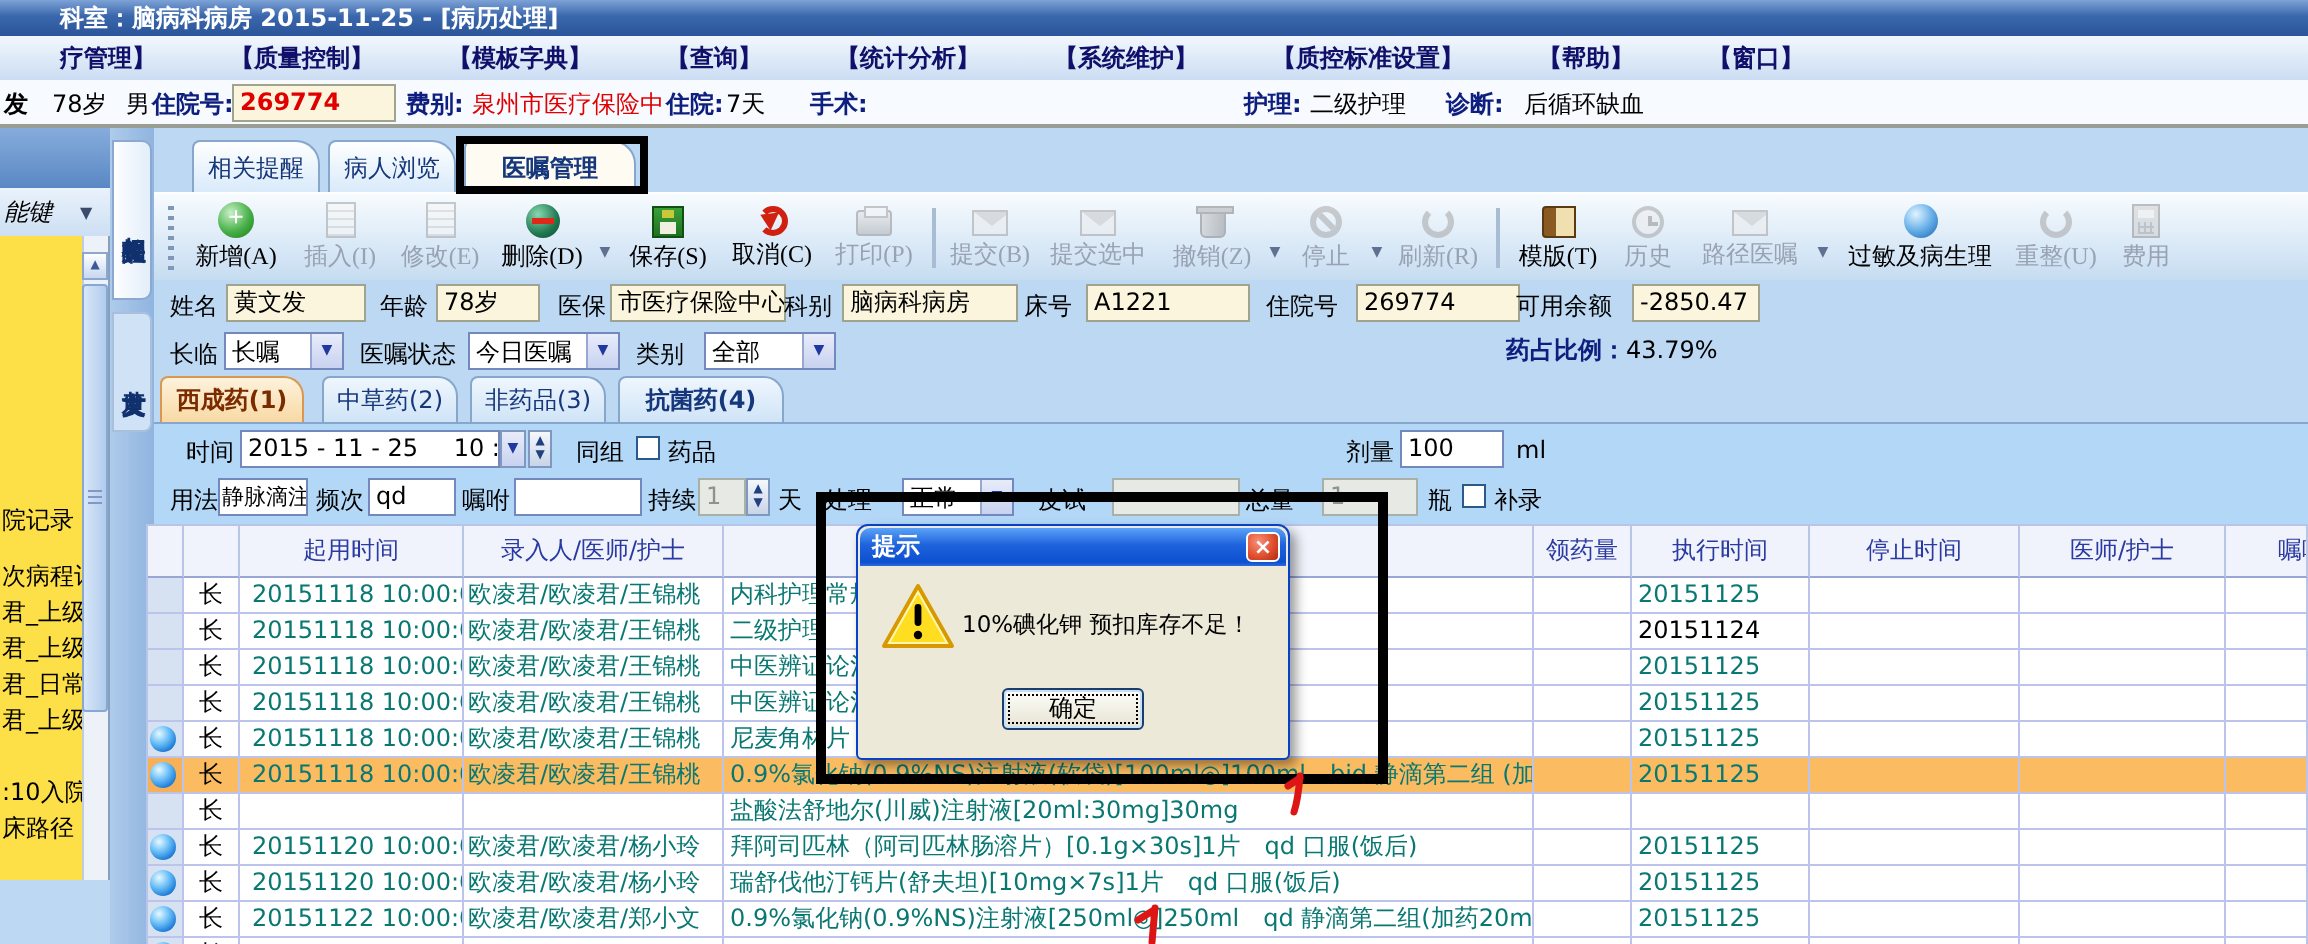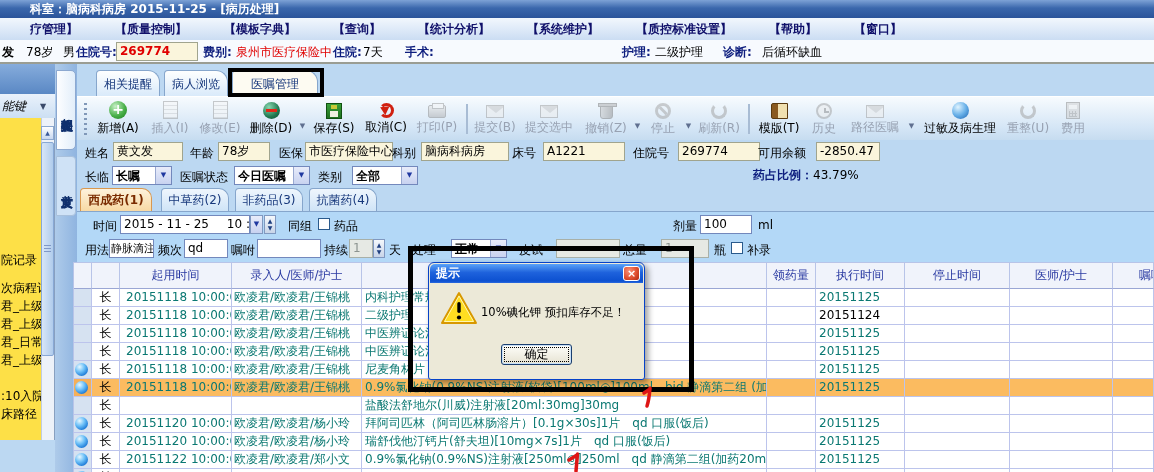--- a/index.html
+++ b/index.html
@@ -48,28 +48,28 @@
     background:linear-gradient(90deg,#AECBEA,#8FB4E0);}
   .vtab{position:absolute;left:56px;width:20px;writing-mode:vertical-rl;text-orientation:upright;
     color:#10306E;font-weight:bold;text-align:center;letter-spacing:1px;box-sizing:border-box;}
   .vtab1{top:70px;height:80px;background:linear-gradient(90deg,#FDFEFF,#E2EEFA);
     border:1px solid #8CA8D0;border-radius:0 5px 5px 0;}
   .vtab2{top:156px;height:60px;background:#CFE2F6;border:1px solid #A8C0DC;border-radius:0 4px 4px 0;}
   
   .ntab{position:absolute;top:70px;height:26px;line-height:26px;text-align:center;
     background:linear-gradient(#FEFFFF,#D9EAFA);border:1px solid #86A6CC;border-bottom:none;
     border-radius:4px 12px 0 0;color:#16377B;box-sizing:border-box;cursor:default;}
-  .ntab.active{background:#FDFBF2;font-weight:normal;}
+  .ntab.active{background:#FDFBF2;font-weight:bold;}
   
   .toolbar{position:absolute;left:77px;top:96px;width:1077px;height:44px;
     background:linear-gradient(#F7FBFE,#D5E6F6 70%,#C6DCF0);border-top:1px solid #FFF;box-sizing:border-box;}
   .grip{position:absolute;left:7px;top:6px;width:3px;height:32px;
     background:repeating-linear-gradient(180deg,#8098B8 0 2px,transparent 2px 5px);}
   .tbwrap{position:absolute;left:14px;top:0;height:44px;display:flex;align-items:center;}
-  .tbtn{display:flex;flex-direction:column;align-items:center;justify-content:center;height:42px;}
+  .tbtn{display:flex;flex-direction:column;align-items:center;justify-content:center;height:42px;font-family:Liberation Serif, serif;}
   .tb-label{font-size:12px;margin-top:1px;white-space:nowrap;color:#000;}
   .tbtn.disabled .tb-label{color:#98A2B2;}
   .tbtn.disabled .tb-icon{filter:grayscale(0.9) opacity(0.55);}
   .dd{width:11px;color:#607090;font-size:7px;text-align:center;padding-top:14px;}
   .tsep{width:2px;height:30px;background:#A8BCD4;margin:0 4px;}
   .tb-icon{position:relative;height:19px;}
   .ic-add{width:18px;height:18px;border-radius:50%;
     background:radial-gradient(circle at 35% 30%,#C8F0C8,#48B048 55%,#1A7A1A);}
   .ic-add::after{content:"+";position:absolute;left:0;right:0;top:0;color:#fff;font-weight:bold;
     font-size:14px;line-height:17px;text-align:center;}
@@ -113,21 +113,21 @@
   .ic-globe{width:17px;height:17px;border-radius:50%;
     background:radial-gradient(circle at 35% 30%,#E0F4FF,#68B0E8 50%,#1860B0);}
   .ic-calc{width:14px;height:17px;margin-top:1px;background:#C8D0D8;border:1px solid #889098;box-sizing:border-box;}
   .ic-calc::before{content:"";position:absolute;left:2px;top:2px;width:8px;height:4px;background:#E8F0F4;}
   .ic-calc::after{content:"";position:absolute;left:2px;top:8px;width:8px;height:6px;
     background:repeating-linear-gradient(0deg,#98A0A8 0 1px,transparent 1px 3px),
                repeating-linear-gradient(90deg,#98A0A8 0 1px,transparent 1px 3px);}
   
   .lbl{position:absolute;white-space:nowrap;}
   .combo{position:absolute;height:19px;background:#fff;border:1px solid #7388BC;box-sizing:border-box;}
-  .combo .val{position:absolute;left:3px;top:1px;line-height:16px;white-space:nowrap;font-weight:bold;}
+  .combo .val{position:absolute;left:3px;top:1px;line-height:16px;white-space:nowrap;}
   .combo .cbtn{position:absolute;right:0;top:0;bottom:0;width:15px;
     background:linear-gradient(#E8ECFA,#C8D2F0);border-left:1px solid #98A8D0;
     color:#2038A0;font-size:7px;text-align:center;line-height:17px;}
   .winp{position:absolute;height:19px;background:#fff;border:1px solid #7388BC;box-sizing:border-box;
     padding:0 3px;line-height:17px;white-space:nowrap;overflow:hidden;}
   .ginp{position:absolute;height:19px;background:#E6E9E4;border:1px solid #A8B0A8;box-sizing:border-box;
     padding:0 3px;line-height:17px;color:#8C9490;}
   .cb{position:absolute;width:12px;height:12px;background:#fff;border:1px solid #2A5A8C;box-sizing:border-box;}
   .spin{position:absolute;width:12px;height:19px;background:linear-gradient(#F4F8FC,#C8D4E8);
     border:1px solid #8098C0;box-sizing:border-box;font-size:6px;color:#204080;text-align:center;}
@@ -354,21 +354,21 @@
     <span class="cbtn">▼</span>
   </span>
   <span class="ratio">
     <span class="nlbl">药占比例：</span><span>43.79%</span>
   </span>
 
   <div id="drugtabs">
       <div class="dtab active" style="left: 80px; width: 72px;">西成药(1)</div>
       <div class="dtab" style="left: 161px; width: 68px;">中草药(2)</div>
       <div class="dtab" style="left: 235px; width: 68px;">非药品(3)</div>
-      <div class="dtab" style="left: 309px; width: 68px;">抗菌药(4)</div>
+      <div class="dtab" style="left: 309px; width: 83px; font-weight: bold;">抗菌药(4)</div>
     </div>
   <div class="formarea"></div>
 
   <span class="lbl" style="left:93px;top:218px">时间</span>
   <span class="winp" style="left:120px;top:215px;width:130px">
     <span>2015 - 11 - 25</span>
     <span style="margin-left:14px">10 : 00</span>
   </span>
   <span class="ddbtn" style="left:250px;top:215px">▼</span>
   <span class="spin" style="left:264px;top:215px"></span>

